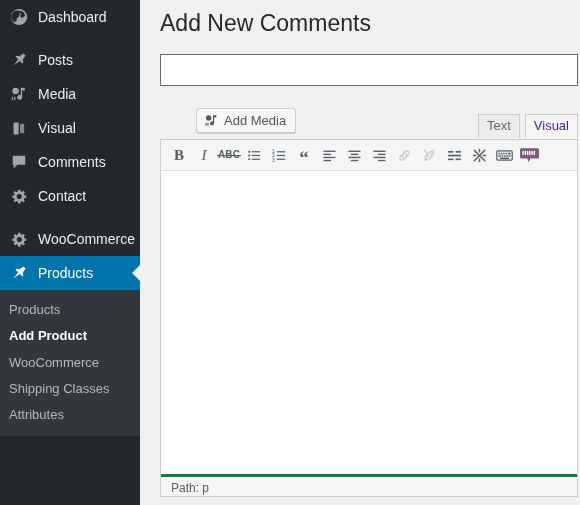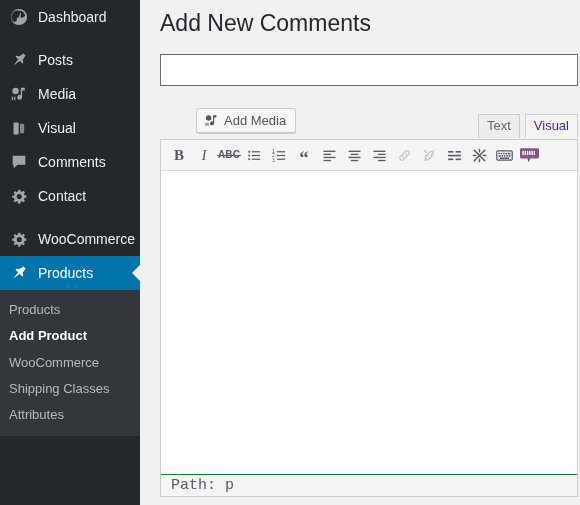--- a/index.html
+++ b/index.html
@@ -218,28 +218,27 @@
     border-top: 1px solid currentColor;
   }
   .mce-btn .glyph-quote { font-family: "Liberation Serif", serif; font-weight: bold; font-size: 19px; line-height: 0.6; position: relative; top: 3px; }
 
   .editor-iframe {
     background: #fff;
     height: 303px;
     width: 100%;
   }
   .mce-statusbar {
-    border-top: 1px solid #15803d;
+    border-top: 3px solid #15803d;
     background: #f5f5f5;
     height: 22px;
     padding: 3px 10px 0 10px;
-    font-size: 15px;
+    font-size: 12px;
     color: #555d66;
     line-height: 16px;
-    font-family: Liberation Mono, monospace;
   }
   .mce-path-item { color: #555d66; }
 
   
   .ico { display:block; }
 </style>
 </head>
 <body>
 
 <div id="app">

